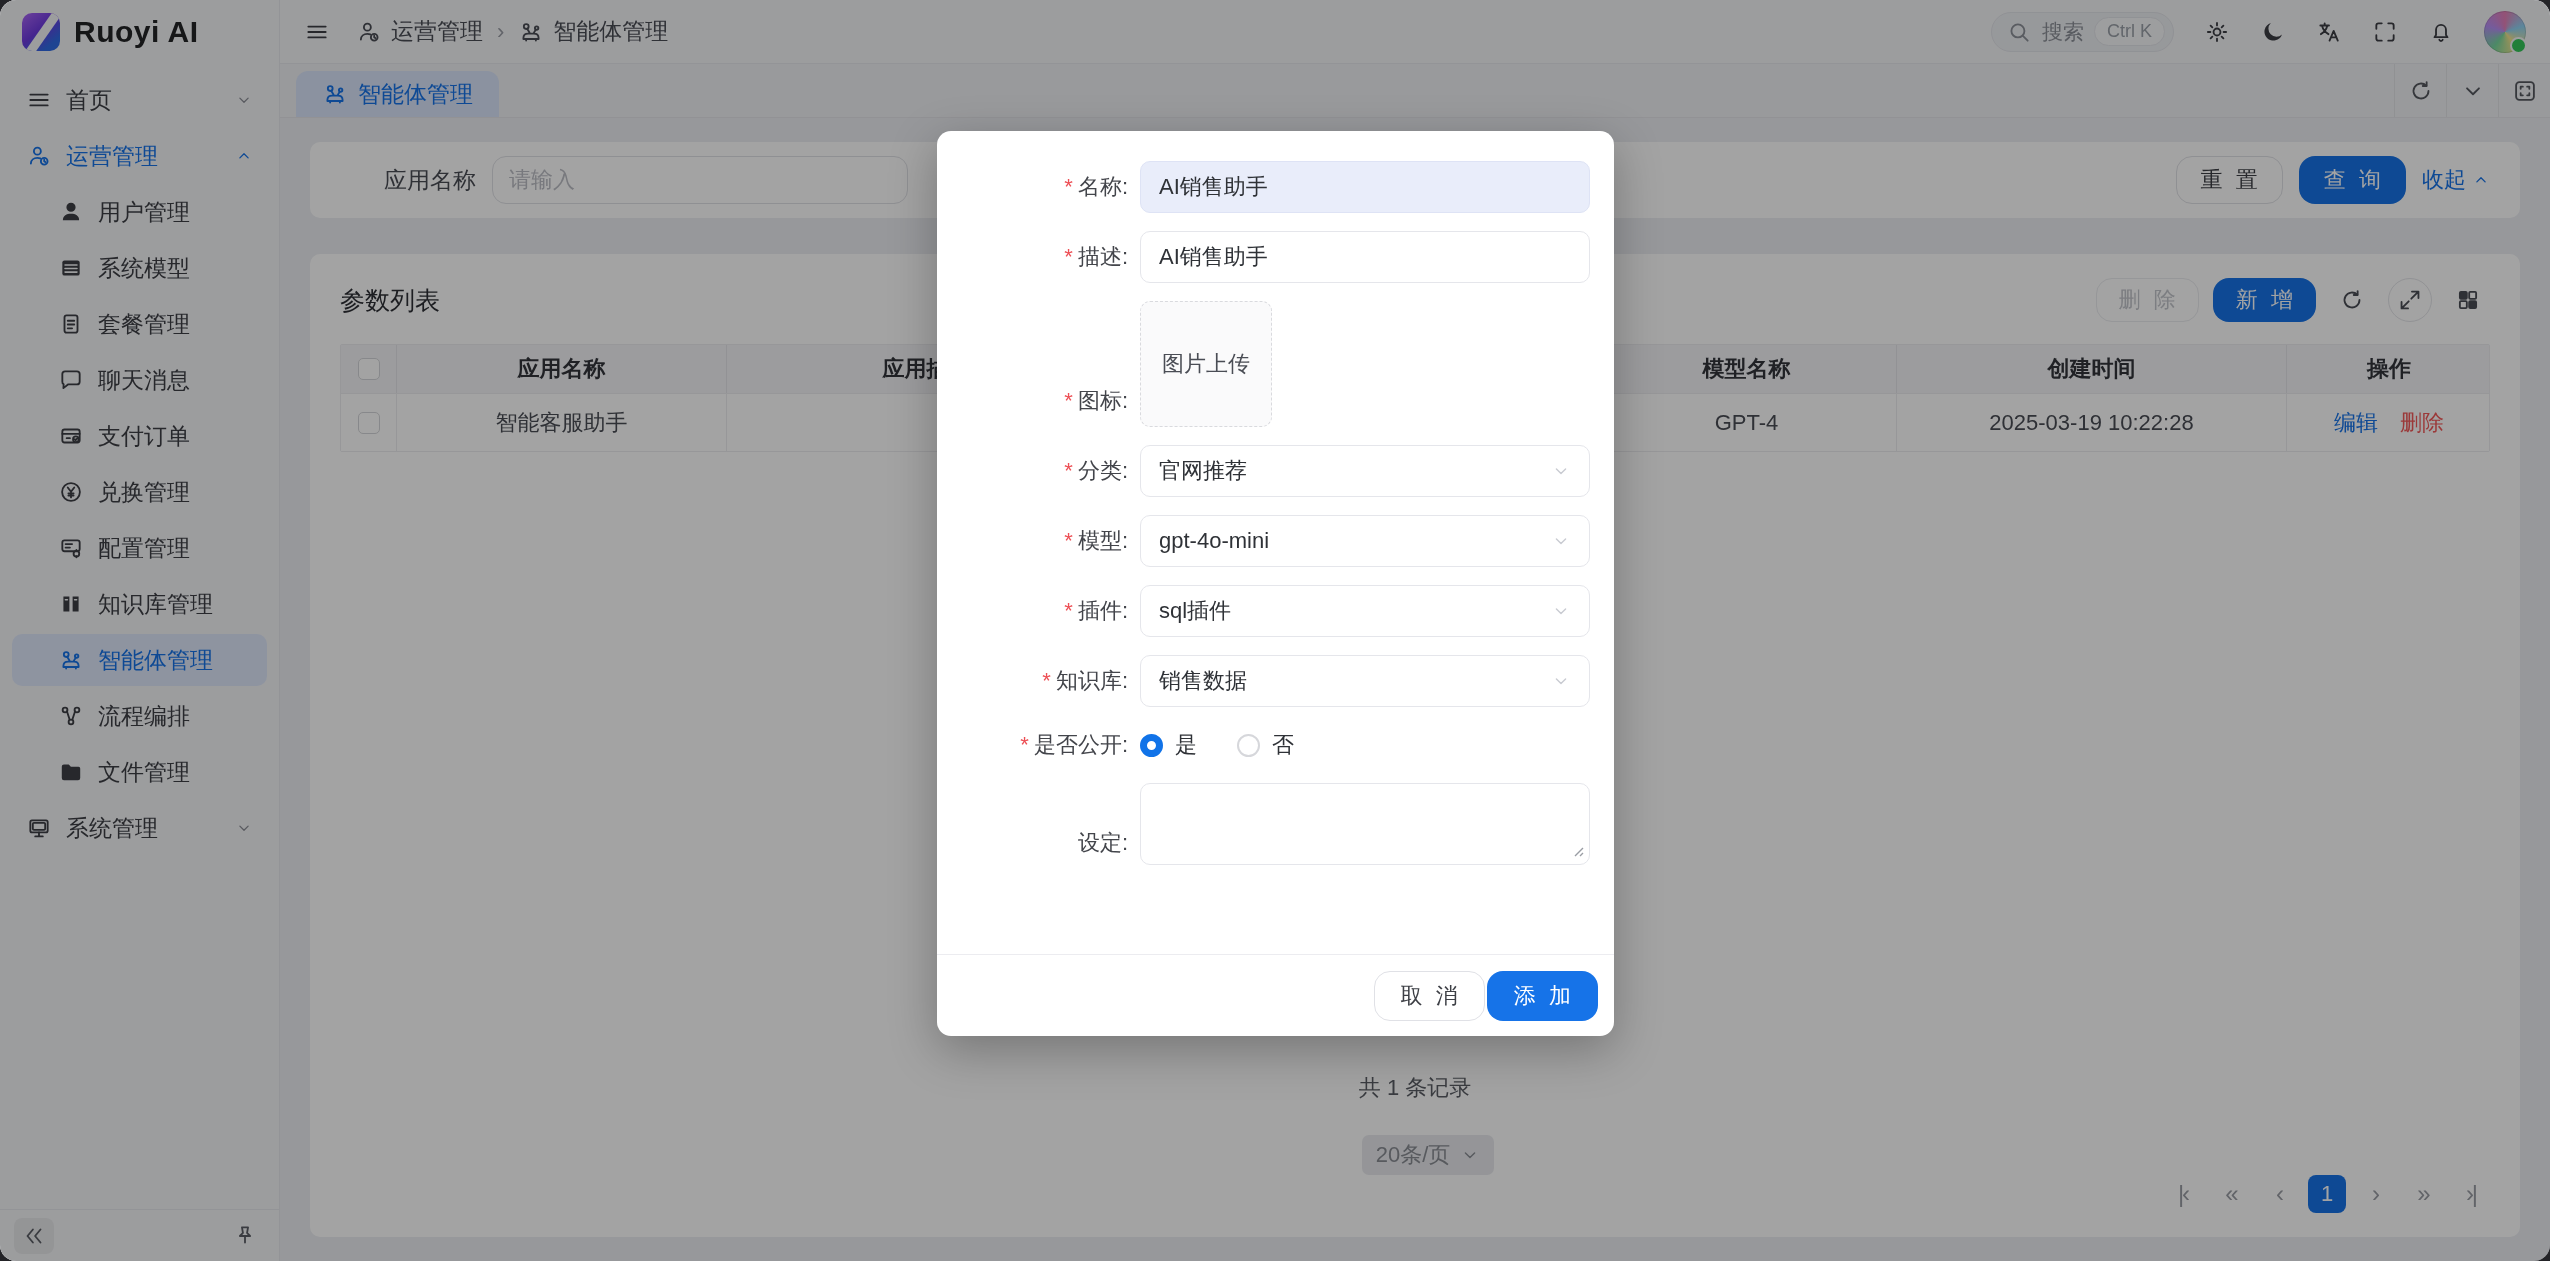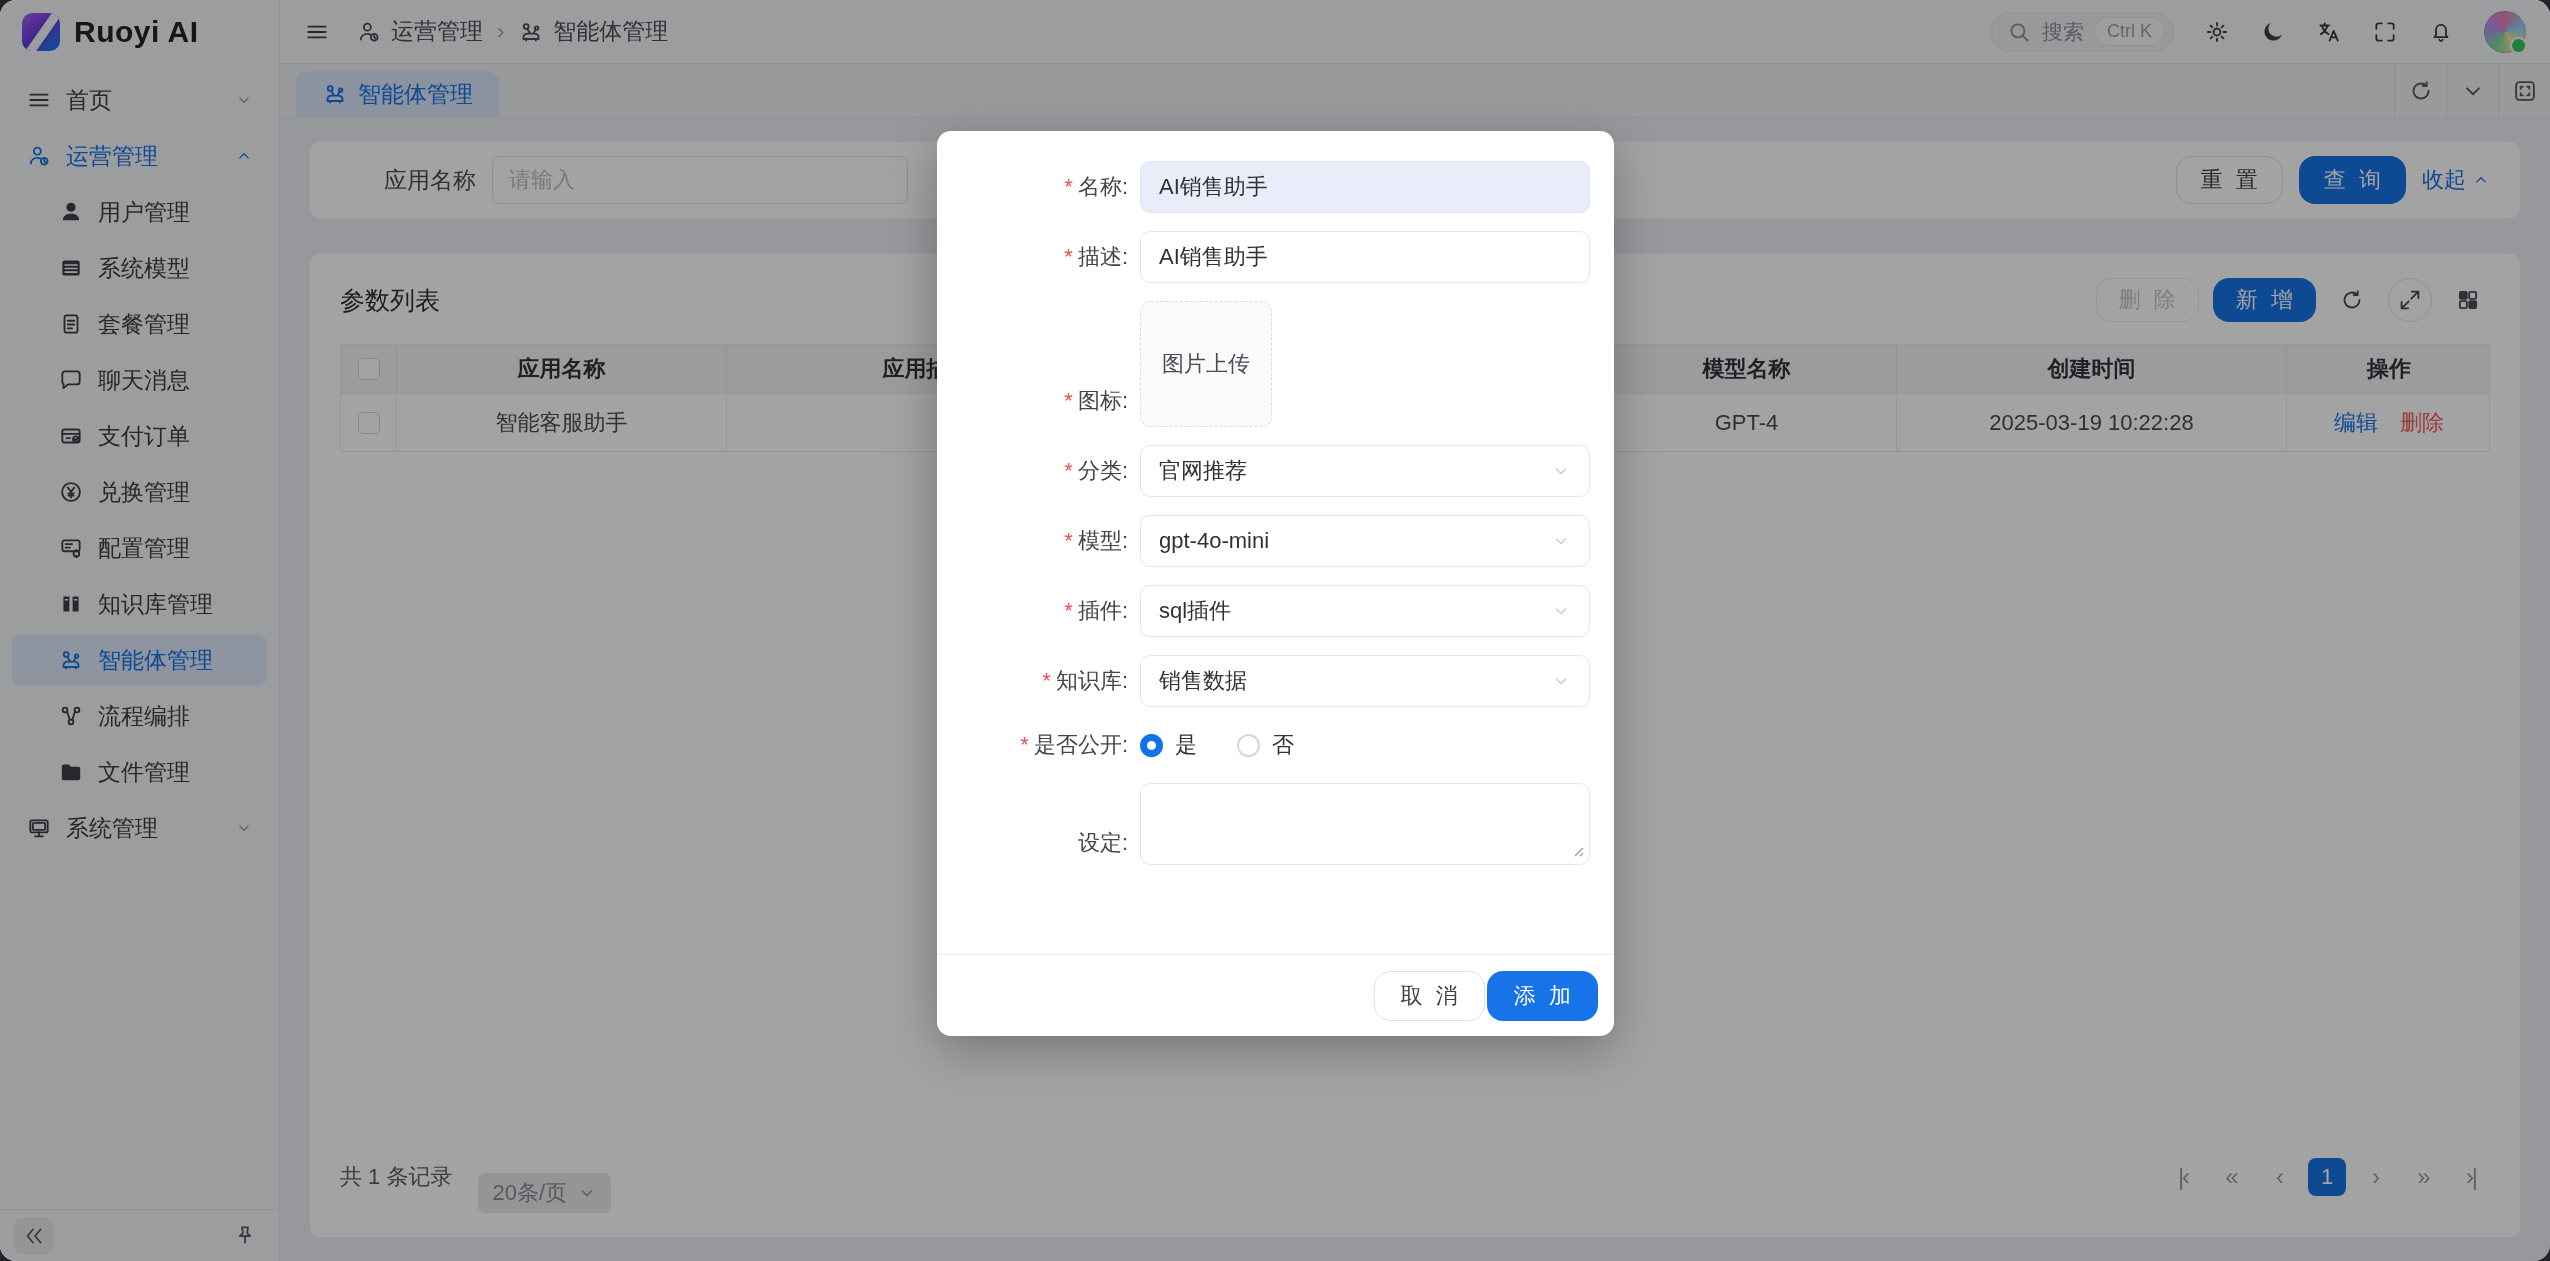--- a/index.html
+++ b/index.html
@@ -42,21 +42,21 @@
   
   .tabbar { height:54px; background:#f0f1f4; display:flex; align-items:flex-end; border-bottom:1px solid #e4e5e9; }
   .tab { margin-left:16px; height:46px; padding:0 26px; background:#d9e5fb; border-radius:12px 12px 0 0; display:flex; align-items:center; gap:10px; color:#1673e8; font-size:23px; cursor:pointer; }
   .tab-controls { margin-left:auto; display:flex; height:100%; }
   .tab-ctl { width:52px; height:100%; display:flex; align-items:center; justify-content:center; border-left:1px solid #e2e3e7; color:#55585f; cursor:pointer; }
 
   
   .content { flex:1; padding:24px 30px; display:flex; flex-direction:column; min-height:0; }
   .filter-card { background:#fff; border-radius:10px; height:76px; display:flex; align-items:center; padding:0 30px 0 74px; gap:16px; }
   .flt-label { font-size:23px; color:#4a4d55; white-space:nowrap; }
-  .flt-input { width:416px; height:48px; border:1px solid #e0e1e6; border-radius:8px; background:#fff; padding:0 16px; font-size:22px; color:#333; font-family:inherit; }
+  .flt-input { width:416px; height:48px; border:1px solid #e0e1e6; border-radius:14px; background:#fff; padding:0 16px; font-size:22px; color:#333; font-family:inherit; }
   .flt-input::placeholder { color:#bcbec5; }
   .flt-time { margin-left:36px; }
   .flt-right { margin-left:auto; display:flex; align-items:center; gap:16px; }
   .btn { height:48px; border-radius:16px; font-size:22px; display:inline-flex; align-items:center; justify-content:center; padding:0 24px; cursor:pointer; border:1px solid transparent; font-family:Liberation Mono, monospace; white-space:nowrap; }
   .btn-ghost { background:#fff; border-color:#e0e1e6; color:#3d3f45; }
   .btn-primary { background:#1673e8; color:#fff; }
   .link-collapse { color:#1673e8; font-size:22px; display:flex; align-items:center; gap:6px; cursor:pointer; }
 
   .table-card { margin-top:36px; flex:1; background:#fff; border-radius:10px; padding:24px 30px; display:flex; flex-direction:column; min-height:0; }
   .tc-head { display:flex; align-items:center; }
@@ -73,21 +73,21 @@
   .th:last-child,.td:last-child { border-right:none; }
   .tr.head { background:#f4f5f8; height:48px; }
   .tr.head .th { font-weight:bold; color:#33353b; border-right-color:#e4e5e9; }
   .tr.body { height:58px; border-top:1px solid #ecedf0; background:#fff; }
   .tr.body .td { color:#4a4d55; }
   .cbx { width:22px; height:22px; border:1px solid #d4d5d9; border-radius:5px; background:#fff; cursor:pointer; }
   .act-link { cursor:pointer; }
   .act-link.edit { color:#1673e8; margin-right:22px; }
   .act-link.del { color:#f25a5a; }
 
-  .tc-pager { margin-top:auto; display:flex; align-items:center; padding-top:16px; font-size:22px; color:#5c5f66; }
+  .tc-pager { margin-top:auto; display:flex; align-items:center; padding-top:16px; font-size:22px; color:#5c5f66;flex-direction:column; }
   .size-chip { margin-left:26px; background:#e9eaee; border-radius:7px; height:40px; display:flex; align-items:center; gap:10px; padding:0 14px; color:#8a8d94; cursor:pointer;margin-top:32px; }
   .pager { margin-left:auto; display:flex; align-items:center; gap:10px; }
   .pg { min-width:38px; height:38px; display:flex; align-items:center; justify-content:center; color:#9a9da4; font-size:24px; border-radius:8px; cursor:pointer; letter-spacing:-2px; }
   .pg.cur { background:#1673e8; color:#fff; font-size:22px; letter-spacing:0; }
 
   
   .mask { position:absolute; inset:0; background:rgba(0,0,0,.36); }
   .modal { position:absolute; left:937px; top:131px; width:677px; height:905px; background:#fff; border-radius:14px; box-shadow:0 14px 48px rgba(0,0,0,.28); display:flex; flex-direction:column; }
   .m-head { height:60px; display:flex; align-items:center; padding:0 28px; border-bottom:1px solid #ececf0; }
   .m-title { font-size:26px; font-weight:bold; color:#26282d; }

